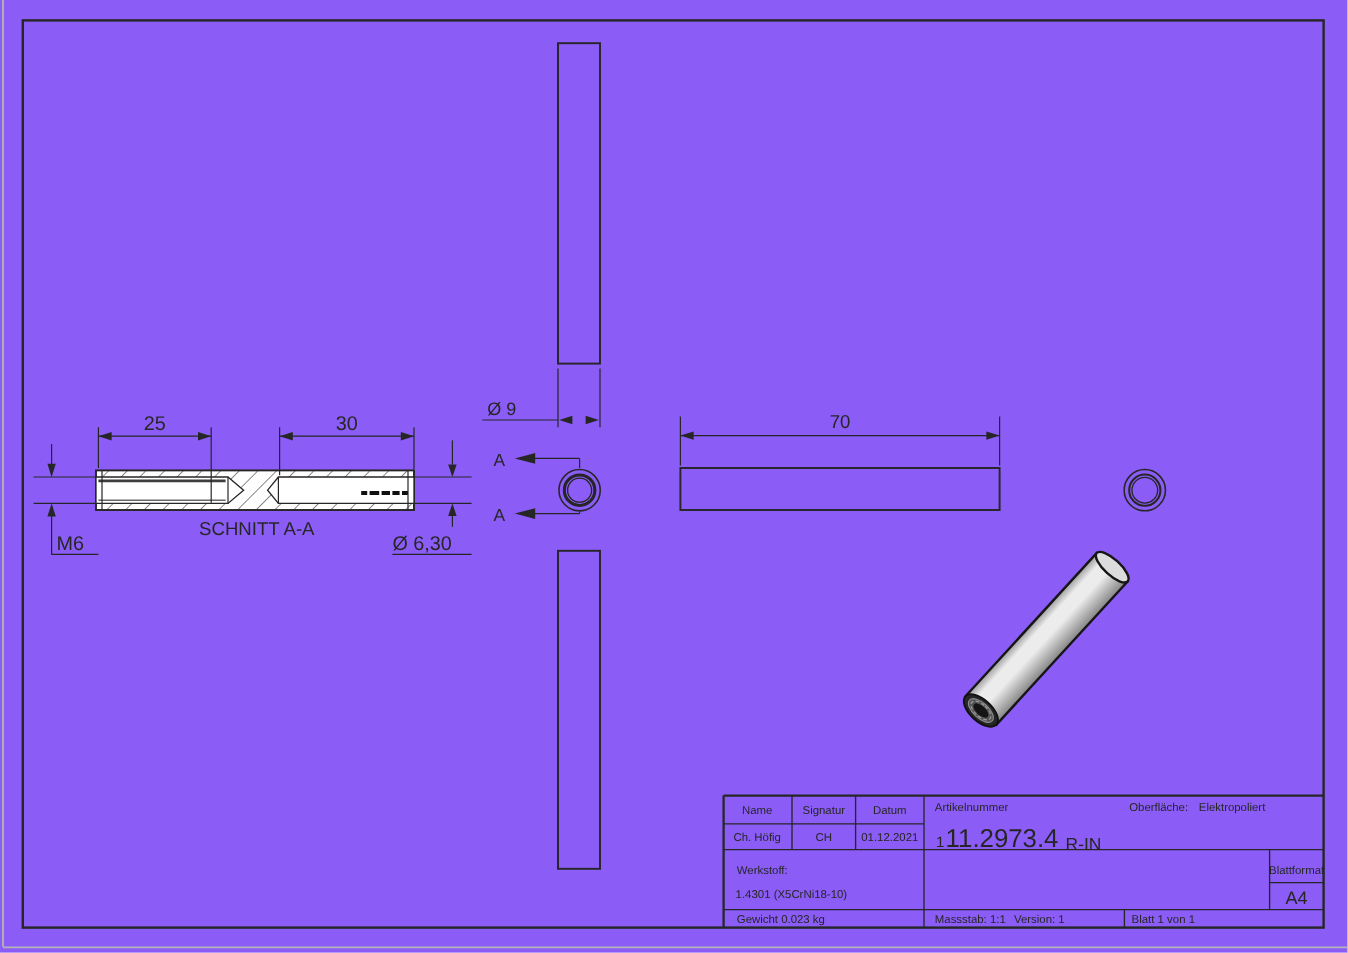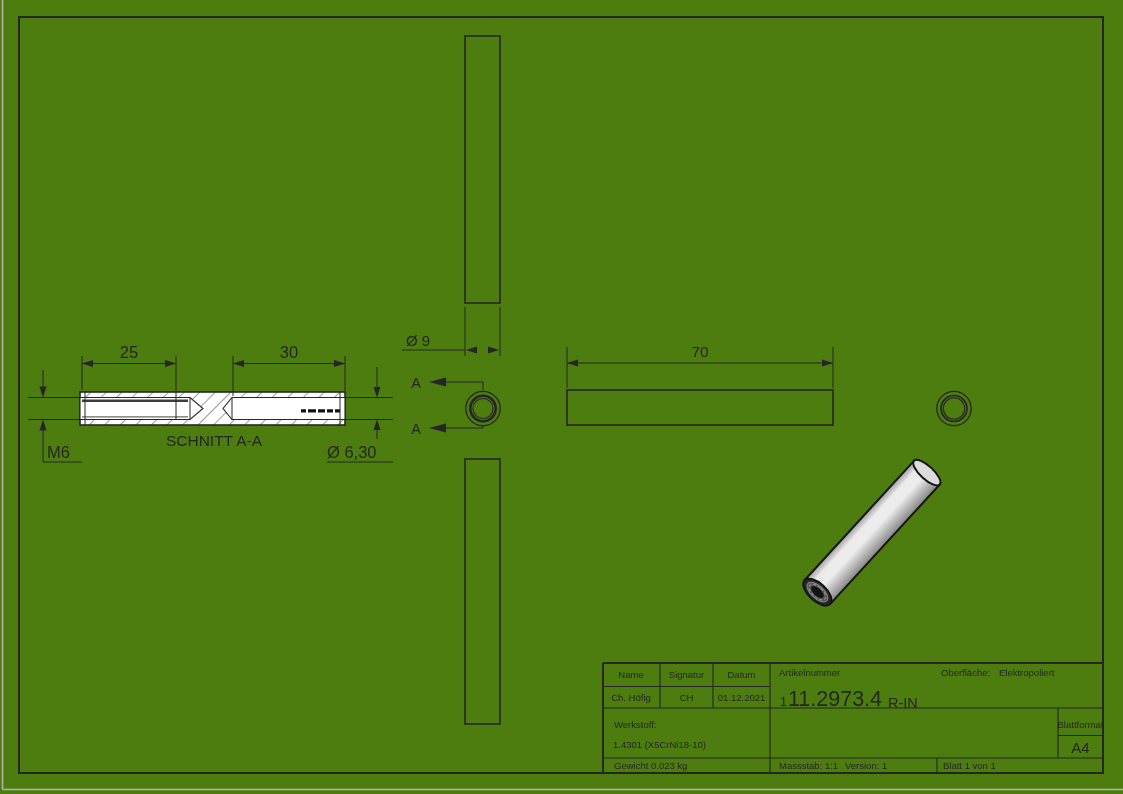--- a/index.html
+++ b/index.html
@@ -1,16 +1,16 @@
 <!DOCTYPE html>
 <html><head>
 <meta charset="utf-8">
 <style>
   html,body{margin:0;padding:0;background:#ffffff;}
-  .stage{position:relative;width:1123px;height:794px;background:#4d7c0f;overflow:hidden;
+  .stage{position:relative;width:1123px;height:794px;background:#8b5cf6;overflow:hidden;
          font-family:"Liberation Sans",sans-serif;}
   svg{position:absolute;left:0;top:0;}
   .ln{stroke:#262626;fill:none;}
   .thin{stroke-width:1;}
   .med{stroke-width:1.6;}
   .tb{stroke-width:1.1;}
   .tbh{stroke-width:1.9;}
   .ar{fill:#262626;stroke:none;}
   text{fill:#262626;}
   .t9{font-size:9.5px;}

